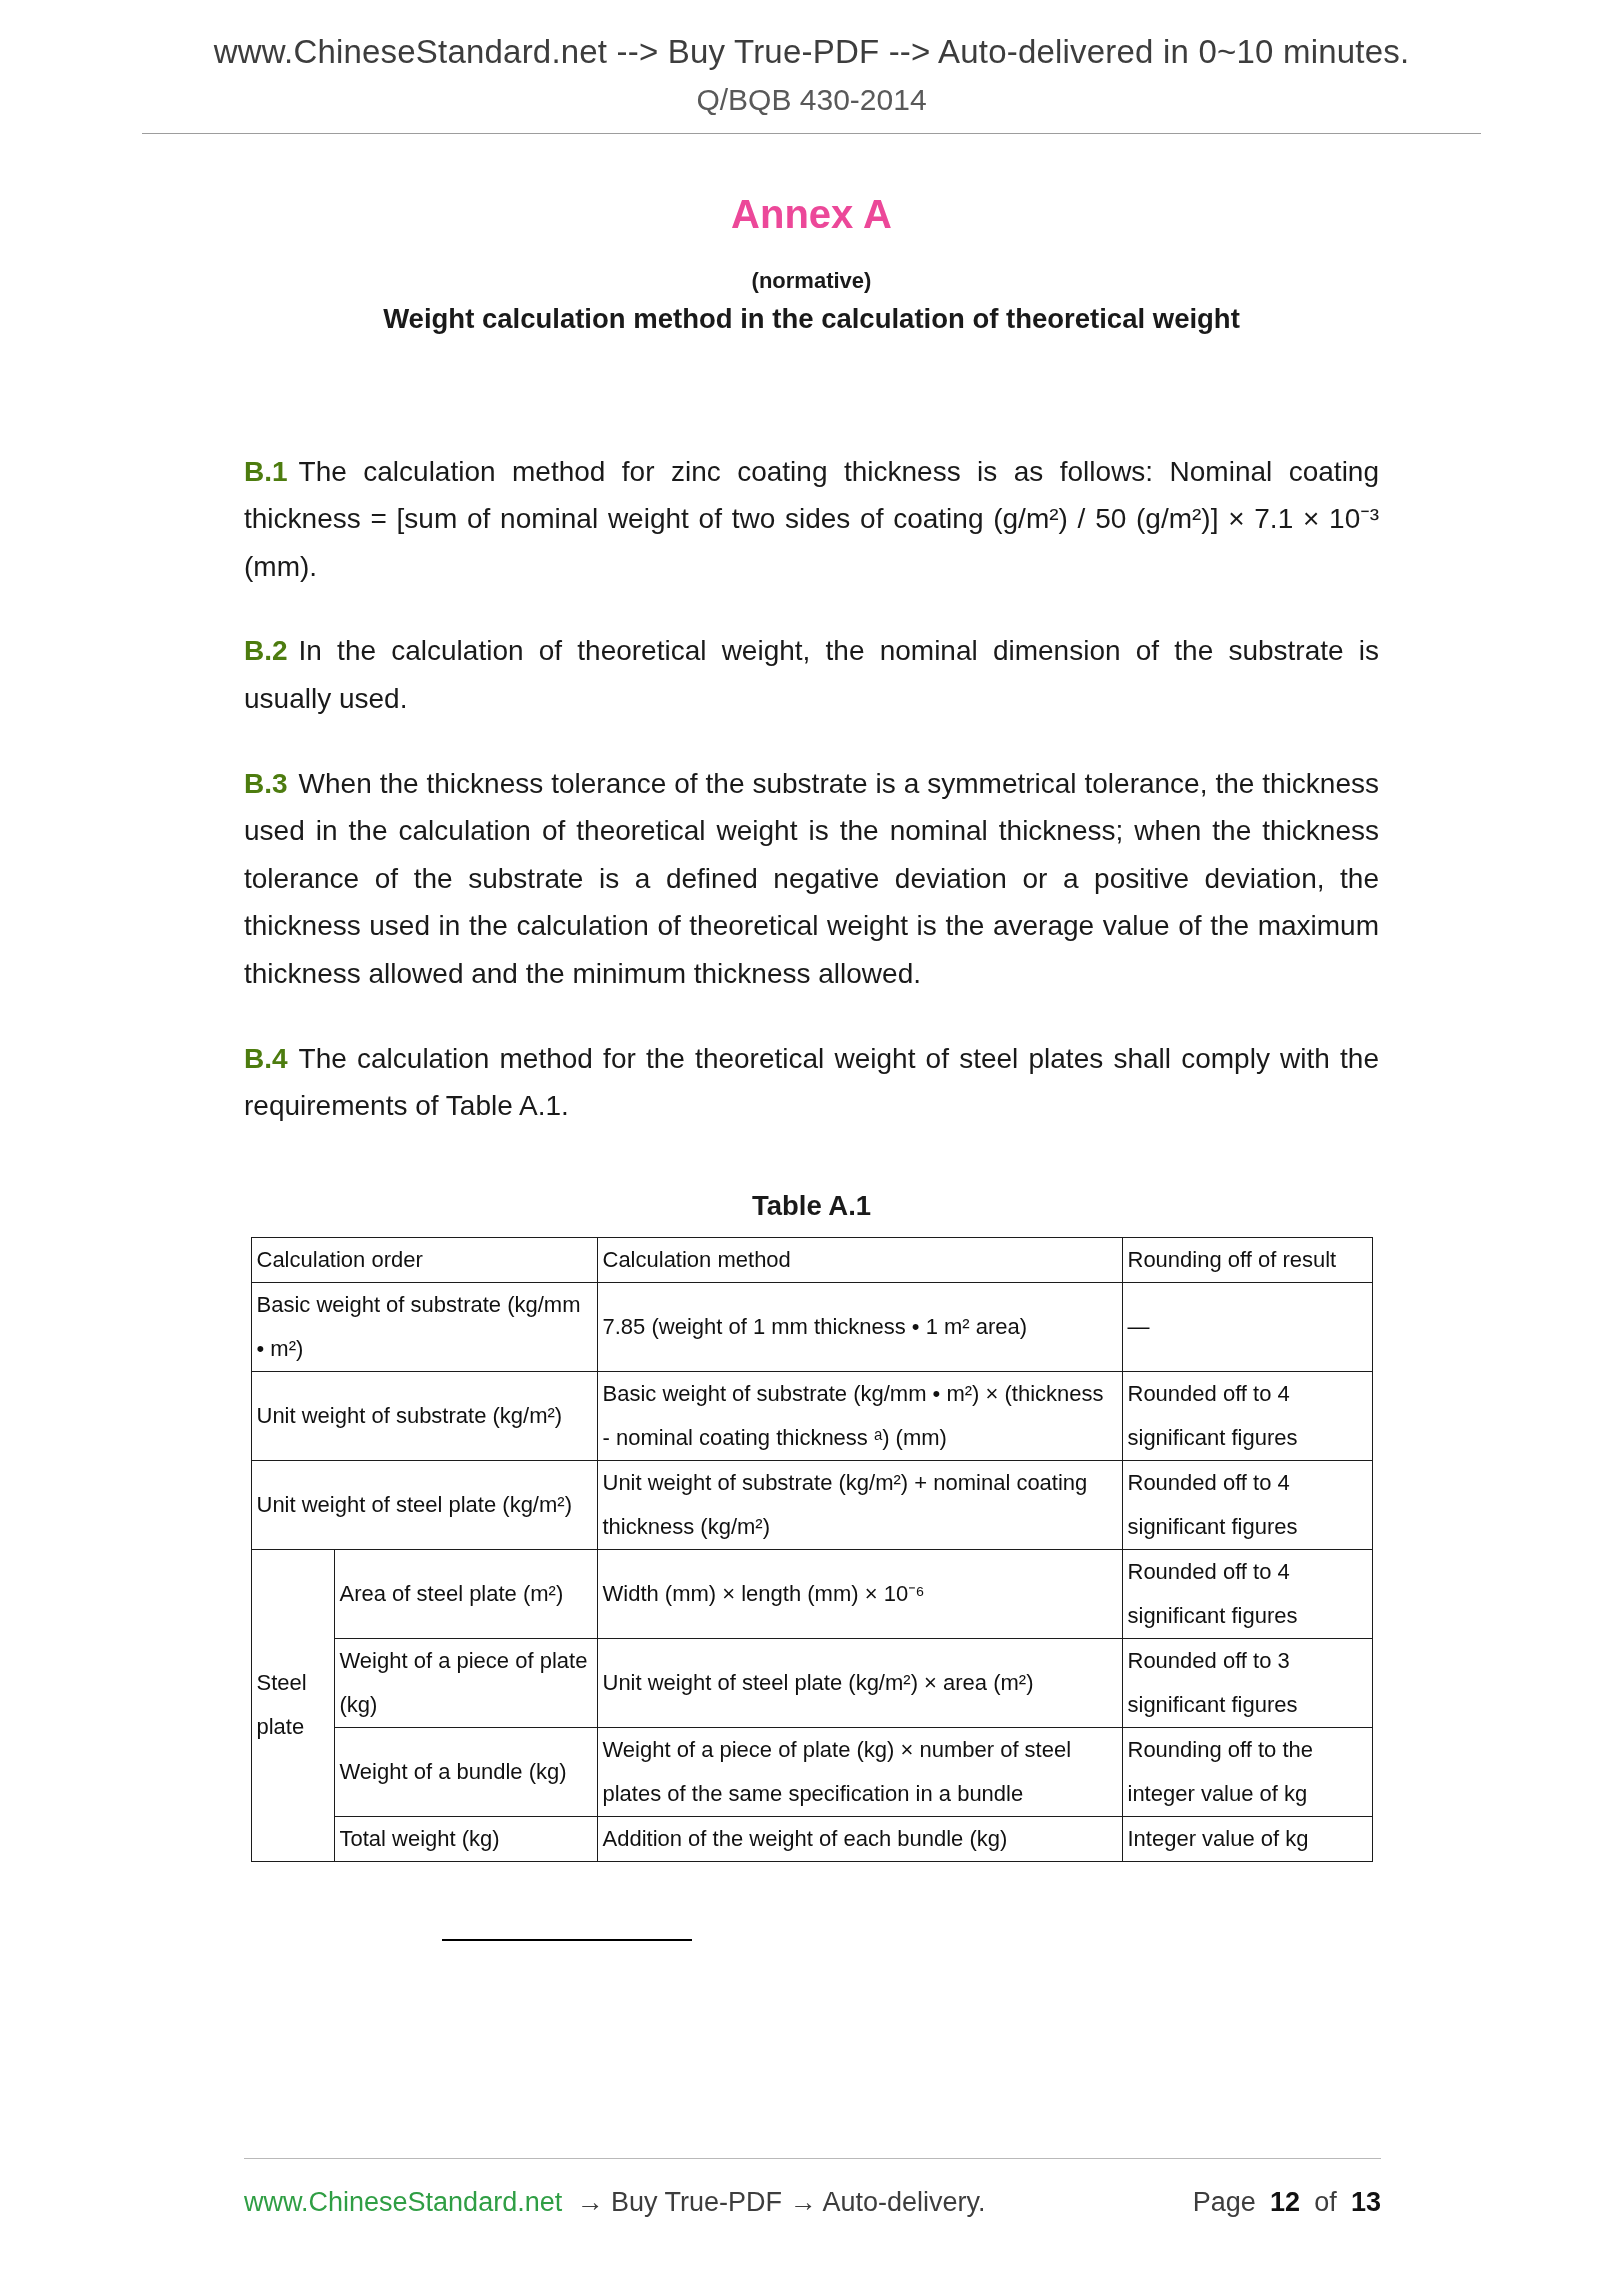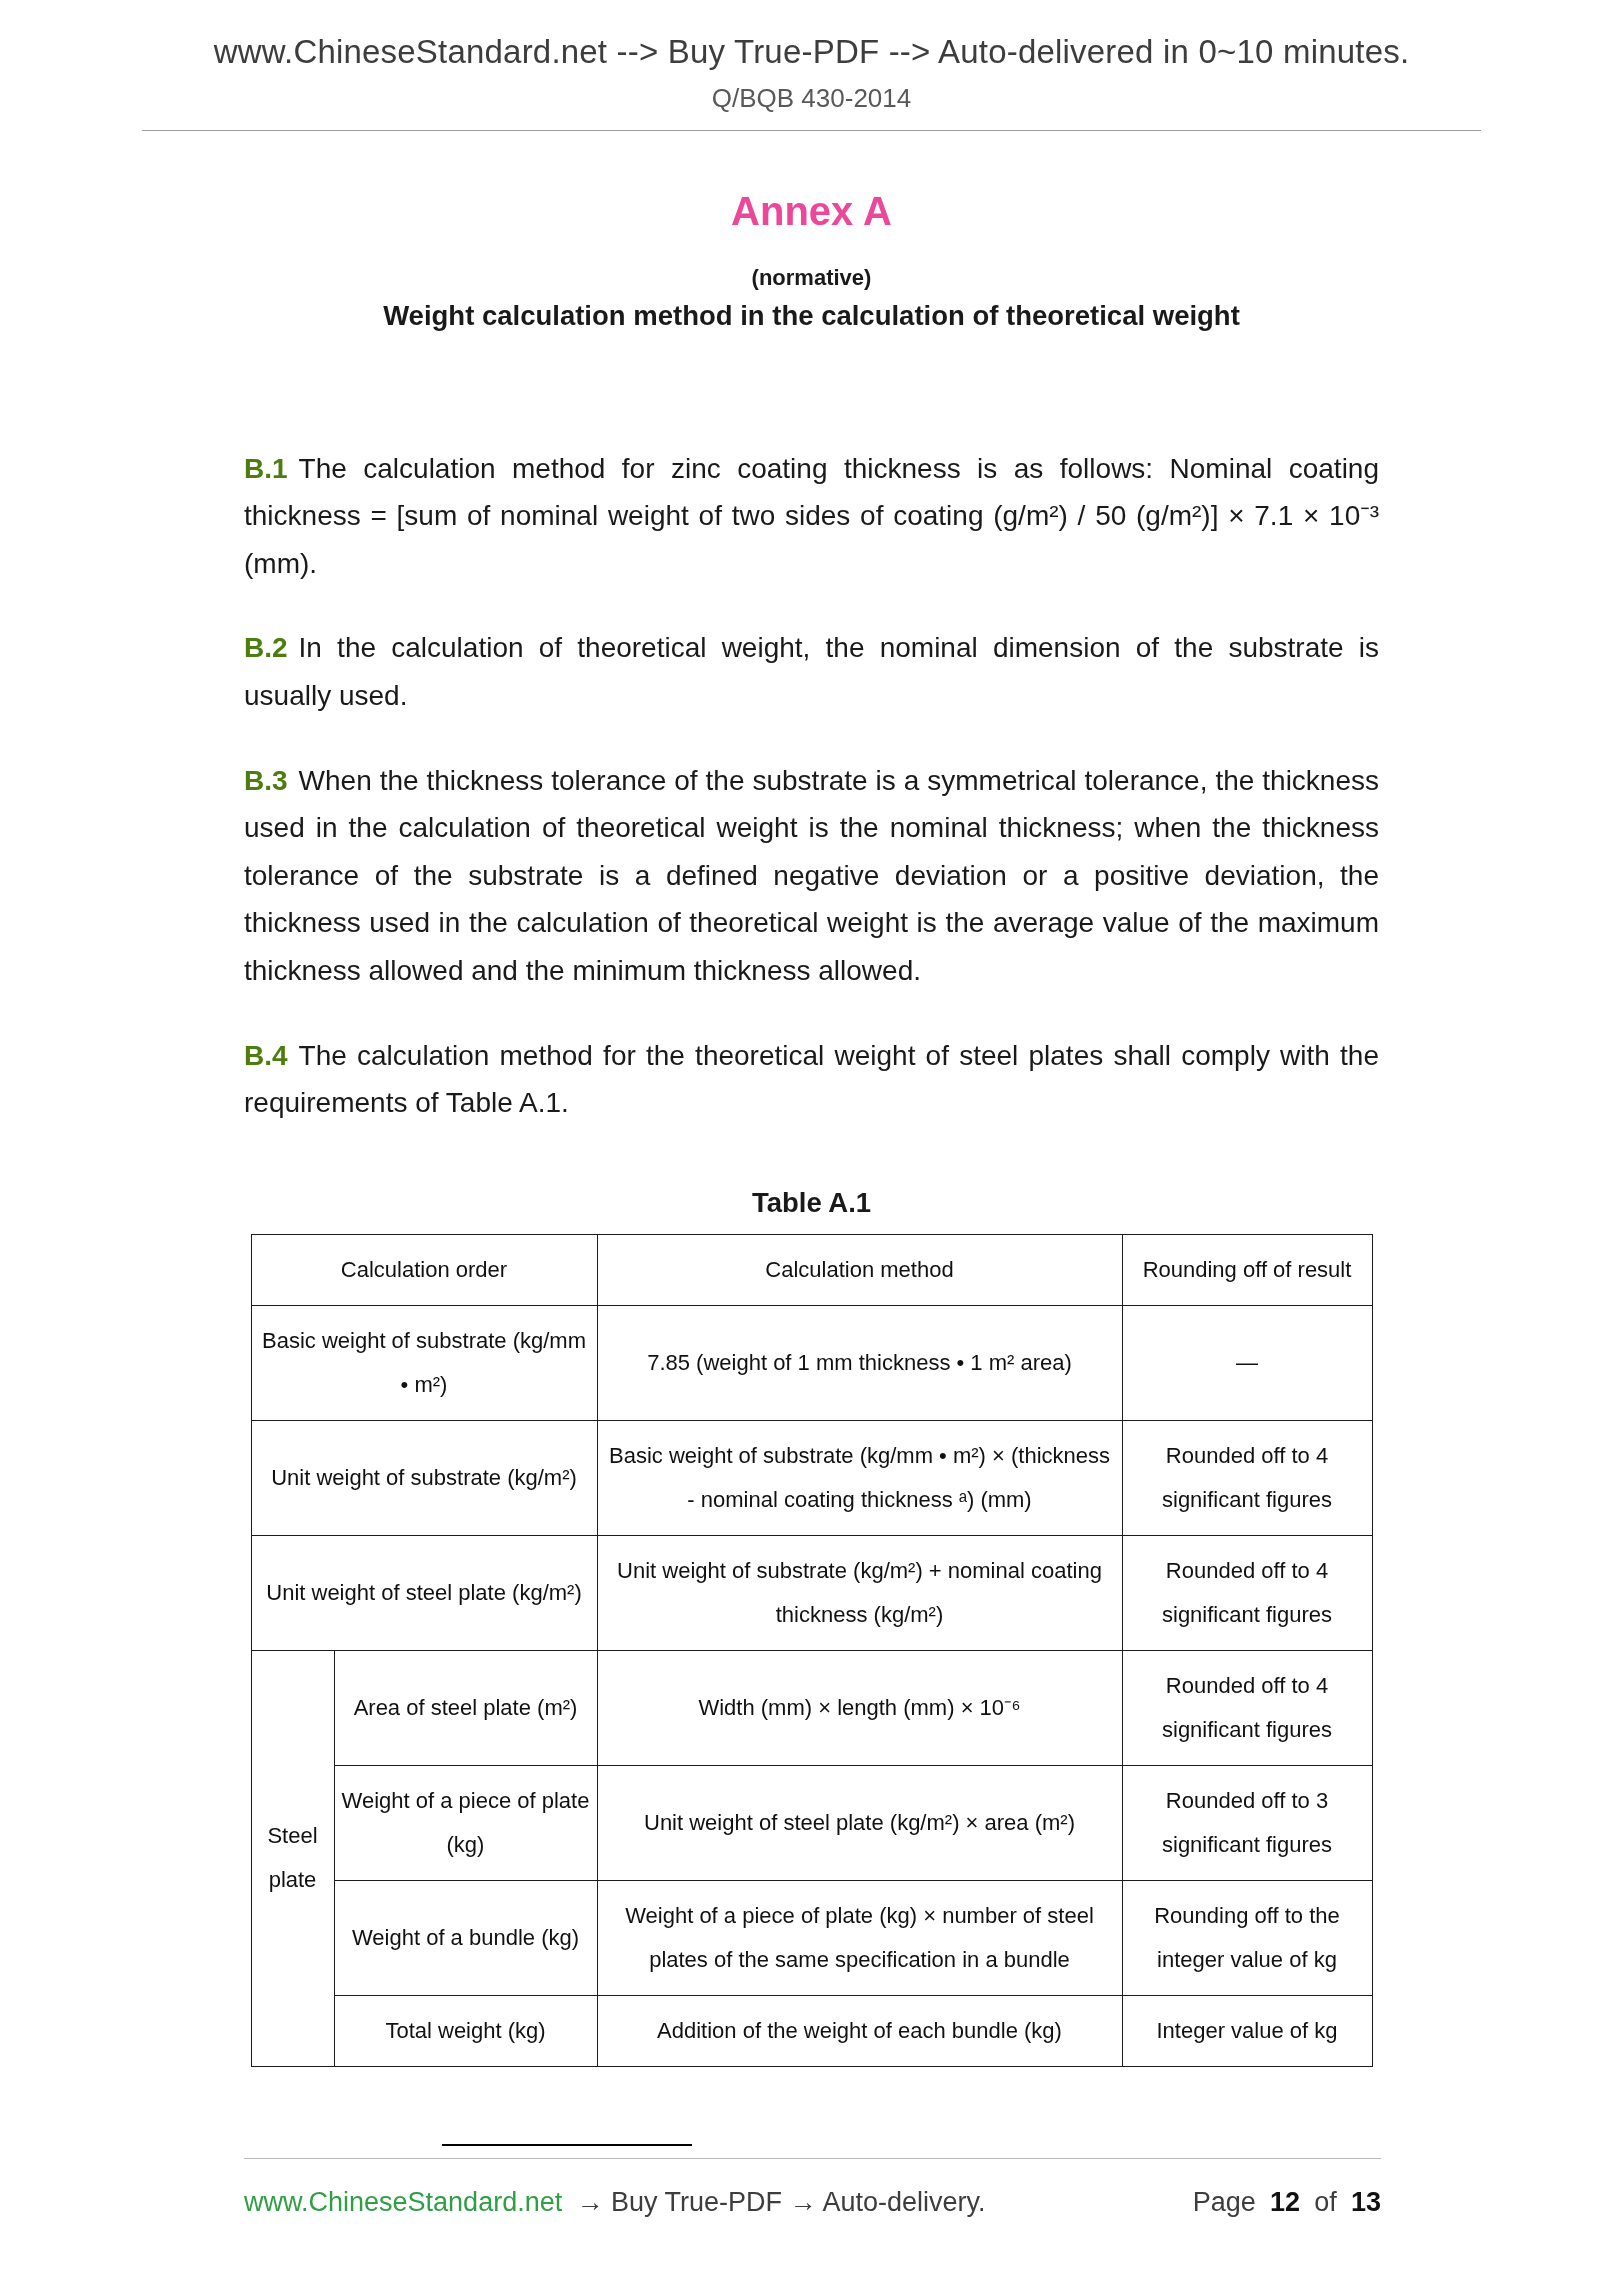--- a/index.html
+++ b/index.html
@@ -13,21 +13,21 @@
     height: 2295px;
     background: #ffffff;
     font-family: Liberation Sans, sans-serif;
     color: #1a1a1a;
     overflow: hidden;
   }
 
   
   .page-header { padding-top: 33px; text-align: center; }
   .hdr-banner { font-size: 33px; color: #3d3d3d; letter-spacing: 0.2px; }
-  .hdr-doc    { margin-top: 11.7px; font-size: 26px; color: #595959; }
+  .hdr-doc    { margin-top: 11.7px; font-size: 30px; color: #595959; }
   .hdr-rule   { margin: 16.7px 142px 0 142px; border-top: 1.7px solid #9d9d9d; height: 0; }
 
   
   .content { margin: 0 244px; }
   .annex-title { margin-top: 58px; text-align: center; font-size: 40px; font-weight: bold; color: #ec4899; }
   .annex-sub1  { margin-top: 31px; text-align: center; font-size: 22px; font-weight: bold; }
   .annex-sub2  { margin-top: 8.3px; text-align: center; font-size: 27.5px; font-weight: bold; }
 
   .body-para { font-size: 28px; line-height: 1.7; text-align: justify; margin: 37px 0 0 0; }
   .body-para.first { margin-top: 113px; }
@@ -39,23 +39,23 @@
     margin: 15px auto 0 auto;
     border-collapse: collapse;
     table-layout: fixed;
     width: 1121px;
     font-size: 22px;
     color: #111;
   }
   .calc-table th, .calc-table td {
     border: 1.7px solid #1c1c1c;
     font-weight: normal;
-    text-align: center;
+    text-align: left;
     vertical-align: middle;
-    padding: 13px 5px;
+    padding: 0 5px;
     line-height: 2.0;
     overflow: hidden;
   }
 
   .end-line {
     margin-top: 77px;
     margin-left: 198px;
     width: 250px;
     border-top: 2.5px solid #000;
     height: 0;

